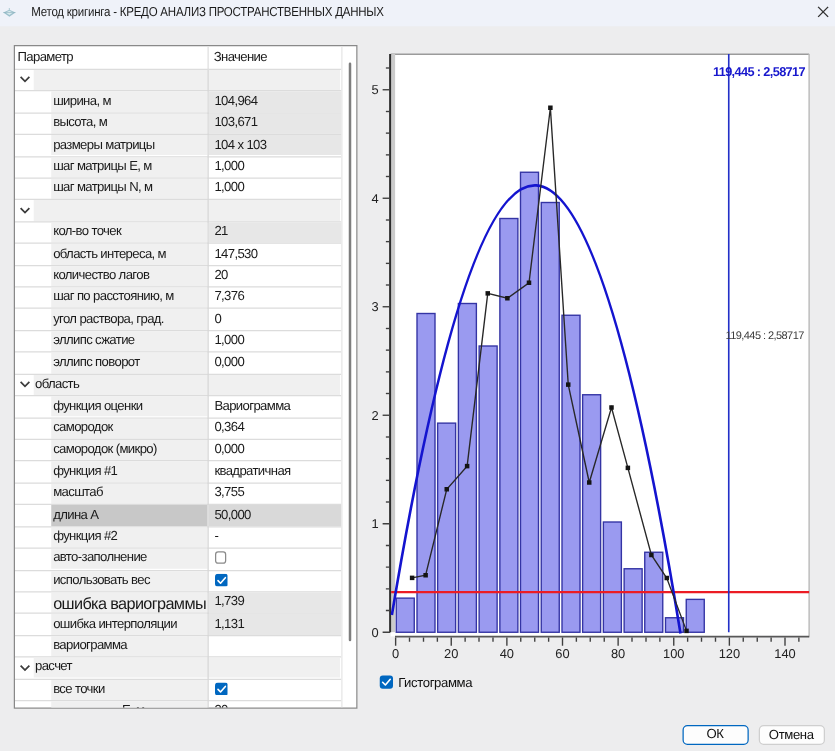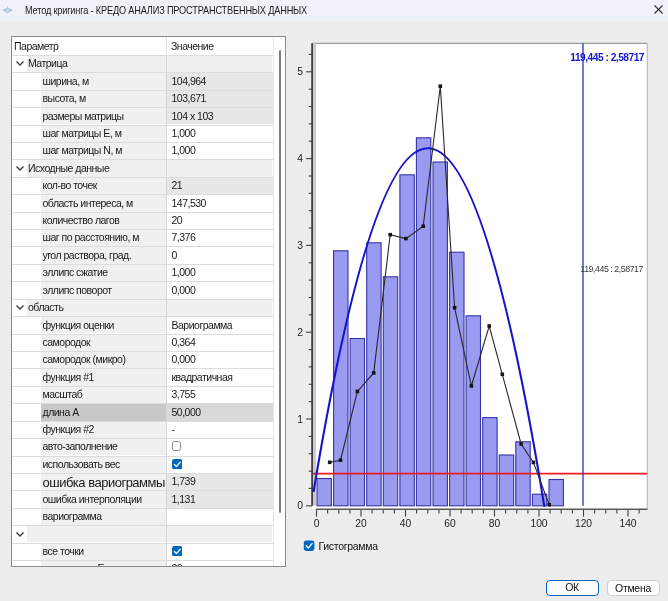--- a/index.html
+++ b/index.html
@@ -135,21 +135,20 @@
 <text x="318.5" y="549.5" font-size="10.5" letter-spacing="-0.3" fill="#111" font-family="Liberation Sans, sans-serif">Гистограмма</text>
 </svg>
 <div style="position:absolute;left:10.5px;top:36.0px;width:275.5px;height:530.5px;background:#fff;border:1px solid #898989;box-sizing:border-box;overflow:hidden">
 <div style="position:absolute;left:2.5px;top:3.0px;width:120.0px;height:13.0px;font-size:10.5px;letter-spacing:-0.5px;color:#1a1a1a">Параметр</div>
 <div style="position:absolute;left:159.5px;top:3.0px;width:100.0px;height:13.0px;font-size:10.5px;letter-spacing:-0.5px;color:#1a1a1a">Значение</div>
 <div style="position:absolute;left:0.0px;top:17.8px;width:261.0px;height:0.9px;background:#dcdcdc"></div>
 <div style="position:absolute;left:15.2px;top:18.8px;width:245.8px;height:16.4px;background:#f0f0f0"></div>
 <svg style="position:absolute;left:3.0px;top:22.3px;width:10.0px;height:9.0px;" viewBox="0 0 10 9">
       <path d="M1.5 2.5 L5 6 L8.5 2.5" fill="none" stroke="#3c3c3c" stroke-width="1.4"></path>
     </svg>
-<div style="position:absolute;left:16.5px;top:20.0px;width:150.0px;height:13.0px;font-size:10.5px;letter-spacing:-0.5px;color:#1a1a1a">Матрица</div>
 <div style="position:absolute;left:0.0px;top:35.2px;width:261.0px;height:0.9px;background:#dcdcdc"></div>
 <div style="position:absolute;left:29.0px;top:36.2px;width:125.5px;height:16.4px;background:#f0f0f0"></div>
 <div style="position:absolute;left:155.5px;top:36.2px;width:105.5px;height:16.4px;background:#e7e7e7"></div>
 <div style="position:absolute;left:31.0px;top:37.6px;width:122.5px;height:13.0px;font-size:10.5px;letter-spacing:-0.5px;color:#1a1a1a;white-space:nowrap">ширина, м</div>
 <div style="position:absolute;left:160.0px;top:37.6px;width:100.5px;height:13.0px;font-size:10.5px;letter-spacing:-0.5px;color:#1a1a1a;white-space:nowrap">104,964</div>
 <div style="position:absolute;left:0.0px;top:52.6px;width:261.0px;height:0.9px;background:#dcdcdc"></div>
 <div style="position:absolute;left:29.0px;top:53.6px;width:125.5px;height:16.4px;background:#f0f0f0"></div>
 <div style="position:absolute;left:155.5px;top:53.6px;width:105.5px;height:16.4px;background:#e7e7e7"></div>
 <div style="position:absolute;left:31.0px;top:55.0px;width:122.5px;height:13.0px;font-size:10.5px;letter-spacing:-0.5px;color:#1a1a1a;white-space:nowrap">высота, м</div>
 <div style="position:absolute;left:160.0px;top:55.0px;width:100.5px;height:13.0px;font-size:10.5px;letter-spacing:-0.5px;color:#1a1a1a;white-space:nowrap">103,671</div>
@@ -164,21 +163,20 @@
 <div style="position:absolute;left:160.0px;top:89.9px;width:100.5px;height:13.0px;font-size:10.5px;letter-spacing:-0.5px;color:#1a1a1a;white-space:nowrap">1,000</div>
 <div style="position:absolute;left:0.0px;top:104.9px;width:261.0px;height:0.9px;background:#dcdcdc"></div>
 <div style="position:absolute;left:29.0px;top:105.9px;width:125.5px;height:16.4px;background:#f0f0f0"></div>
 <div style="position:absolute;left:31.0px;top:107.3px;width:122.5px;height:13.0px;font-size:10.5px;letter-spacing:-0.5px;color:#1a1a1a;white-space:nowrap">шаг матрицы N, м</div>
 <div style="position:absolute;left:160.0px;top:107.3px;width:100.5px;height:13.0px;font-size:10.5px;letter-spacing:-0.5px;color:#1a1a1a;white-space:nowrap">1,000</div>
 <div style="position:absolute;left:0.0px;top:122.3px;width:261.0px;height:0.9px;background:#dcdcdc"></div>
 <div style="position:absolute;left:15.2px;top:123.3px;width:245.8px;height:16.4px;background:#f0f0f0"></div>
 <svg style="position:absolute;left:3.0px;top:126.8px;width:10.0px;height:9.0px;" viewBox="0 0 10 9">
       <path d="M1.5 2.5 L5 6 L8.5 2.5" fill="none" stroke="#3c3c3c" stroke-width="1.4"></path>
     </svg>
-<div style="position:absolute;left:16.5px;top:124.5px;width:150.0px;height:13.0px;font-size:10.5px;letter-spacing:-0.5px;color:#1a1a1a">Исходные данные</div>
 <div style="position:absolute;left:0.0px;top:139.7px;width:261.0px;height:0.9px;background:#dcdcdc"></div>
 <div style="position:absolute;left:29.0px;top:140.7px;width:125.5px;height:16.4px;background:#f0f0f0"></div>
 <div style="position:absolute;left:155.5px;top:140.7px;width:105.5px;height:16.4px;background:#e7e7e7"></div>
 <div style="position:absolute;left:31.0px;top:142.1px;width:122.5px;height:13.0px;font-size:10.5px;letter-spacing:-0.5px;color:#1a1a1a;white-space:nowrap">кол-во точек</div>
 <div style="position:absolute;left:160.0px;top:142.1px;width:100.5px;height:13.0px;font-size:10.5px;letter-spacing:-0.5px;color:#1a1a1a;white-space:nowrap">21</div>
 <div style="position:absolute;left:0.0px;top:157.2px;width:261.0px;height:0.9px;background:#dcdcdc"></div>
 <div style="position:absolute;left:29.0px;top:158.2px;width:125.5px;height:16.4px;background:#f0f0f0"></div>
 <div style="position:absolute;left:31.0px;top:159.6px;width:122.5px;height:13.0px;font-size:10.5px;letter-spacing:-0.5px;color:#1a1a1a;white-space:nowrap">область интереса, м</div>
 <div style="position:absolute;left:160.0px;top:159.6px;width:100.5px;height:13.0px;font-size:10.5px;letter-spacing:-0.5px;color:#1a1a1a;white-space:nowrap">147,530</div>
 <div style="position:absolute;left:0.0px;top:174.6px;width:261.0px;height:0.9px;background:#dcdcdc"></div>
@@ -258,20 +256,21 @@
 <div style="position:absolute;left:31.0px;top:455.7px;width:122.5px;height:13.0px;font-size:10.5px;letter-spacing:-0.5px;color:#1a1a1a;white-space:nowrap">ошибка интерполяции</div>
 <div style="position:absolute;left:160.0px;top:455.7px;width:100.5px;height:13.0px;font-size:10.5px;letter-spacing:-0.5px;color:#1a1a1a;white-space:nowrap">1,131</div>
 <div style="position:absolute;left:0.0px;top:470.7px;width:261.0px;height:0.9px;background:#dcdcdc"></div>
 <div style="position:absolute;left:29.0px;top:471.7px;width:125.5px;height:16.4px;background:#f0f0f0"></div>
 <div style="position:absolute;left:31.0px;top:473.1px;width:122.5px;height:13.0px;font-size:10.5px;letter-spacing:-0.5px;color:#1a1a1a;white-space:nowrap">вариограмма</div>
 <div style="position:absolute;left:0.0px;top:488.1px;width:261.0px;height:0.9px;background:#dcdcdc"></div>
 <div style="position:absolute;left:15.2px;top:489.1px;width:245.8px;height:16.4px;background:#f0f0f0"></div>
 <svg style="position:absolute;left:3.0px;top:492.6px;width:10.0px;height:9.0px;" viewBox="0 0 10 9">
       <path d="M1.5 2.5 L5 6 L8.5 2.5" fill="none" stroke="#3c3c3c" stroke-width="1.4"></path>
     </svg>
+<div style="position:absolute;left:16.5px;top:490.3px;width:150.0px;height:13.0px;font-size:10.5px;letter-spacing:-0.5px;color:#1a1a1a">расчет</div>
 <div style="position:absolute;left:0.0px;top:505.6px;width:261.0px;height:0.9px;background:#dcdcdc"></div>
 <div style="position:absolute;left:29.0px;top:506.6px;width:125.5px;height:16.4px;background:#f0f0f0"></div>
 <div style="position:absolute;left:31.0px;top:508.0px;width:122.5px;height:13.0px;font-size:10.5px;letter-spacing:-0.5px;color:#1a1a1a;white-space:nowrap">все точки</div>
 <svg style="position:absolute;left:160.0px;top:508.8px;width:10.6px;height:10.6px;" viewBox="0 0 11 11">
       <rect x="0" y="0" width="11" height="11" rx="2.6" fill="#0067c0"></rect>
       <path d="M2.5 5.7 L4.6 7.9 L8.6 3.3" fill="none" stroke="#fff" stroke-width="1.35" stroke-linecap="round" stroke-linejoin="round"></path>
     </svg>
 <div style="position:absolute;left:0.0px;top:523.0px;width:261.0px;height:0.9px;background:#dcdcdc"></div>
 <div style="position:absolute;left:29.0px;top:524.0px;width:125.5px;height:10.0px;background:#f0f0f0"></div>
 <div style="position:absolute;left:86.0px;top:525.4px;width:60.0px;height:13.0px;font-size:10.5px;letter-spacing:-0.5px;color:#1a1a1a;white-space:nowrap">Е, м</div>

